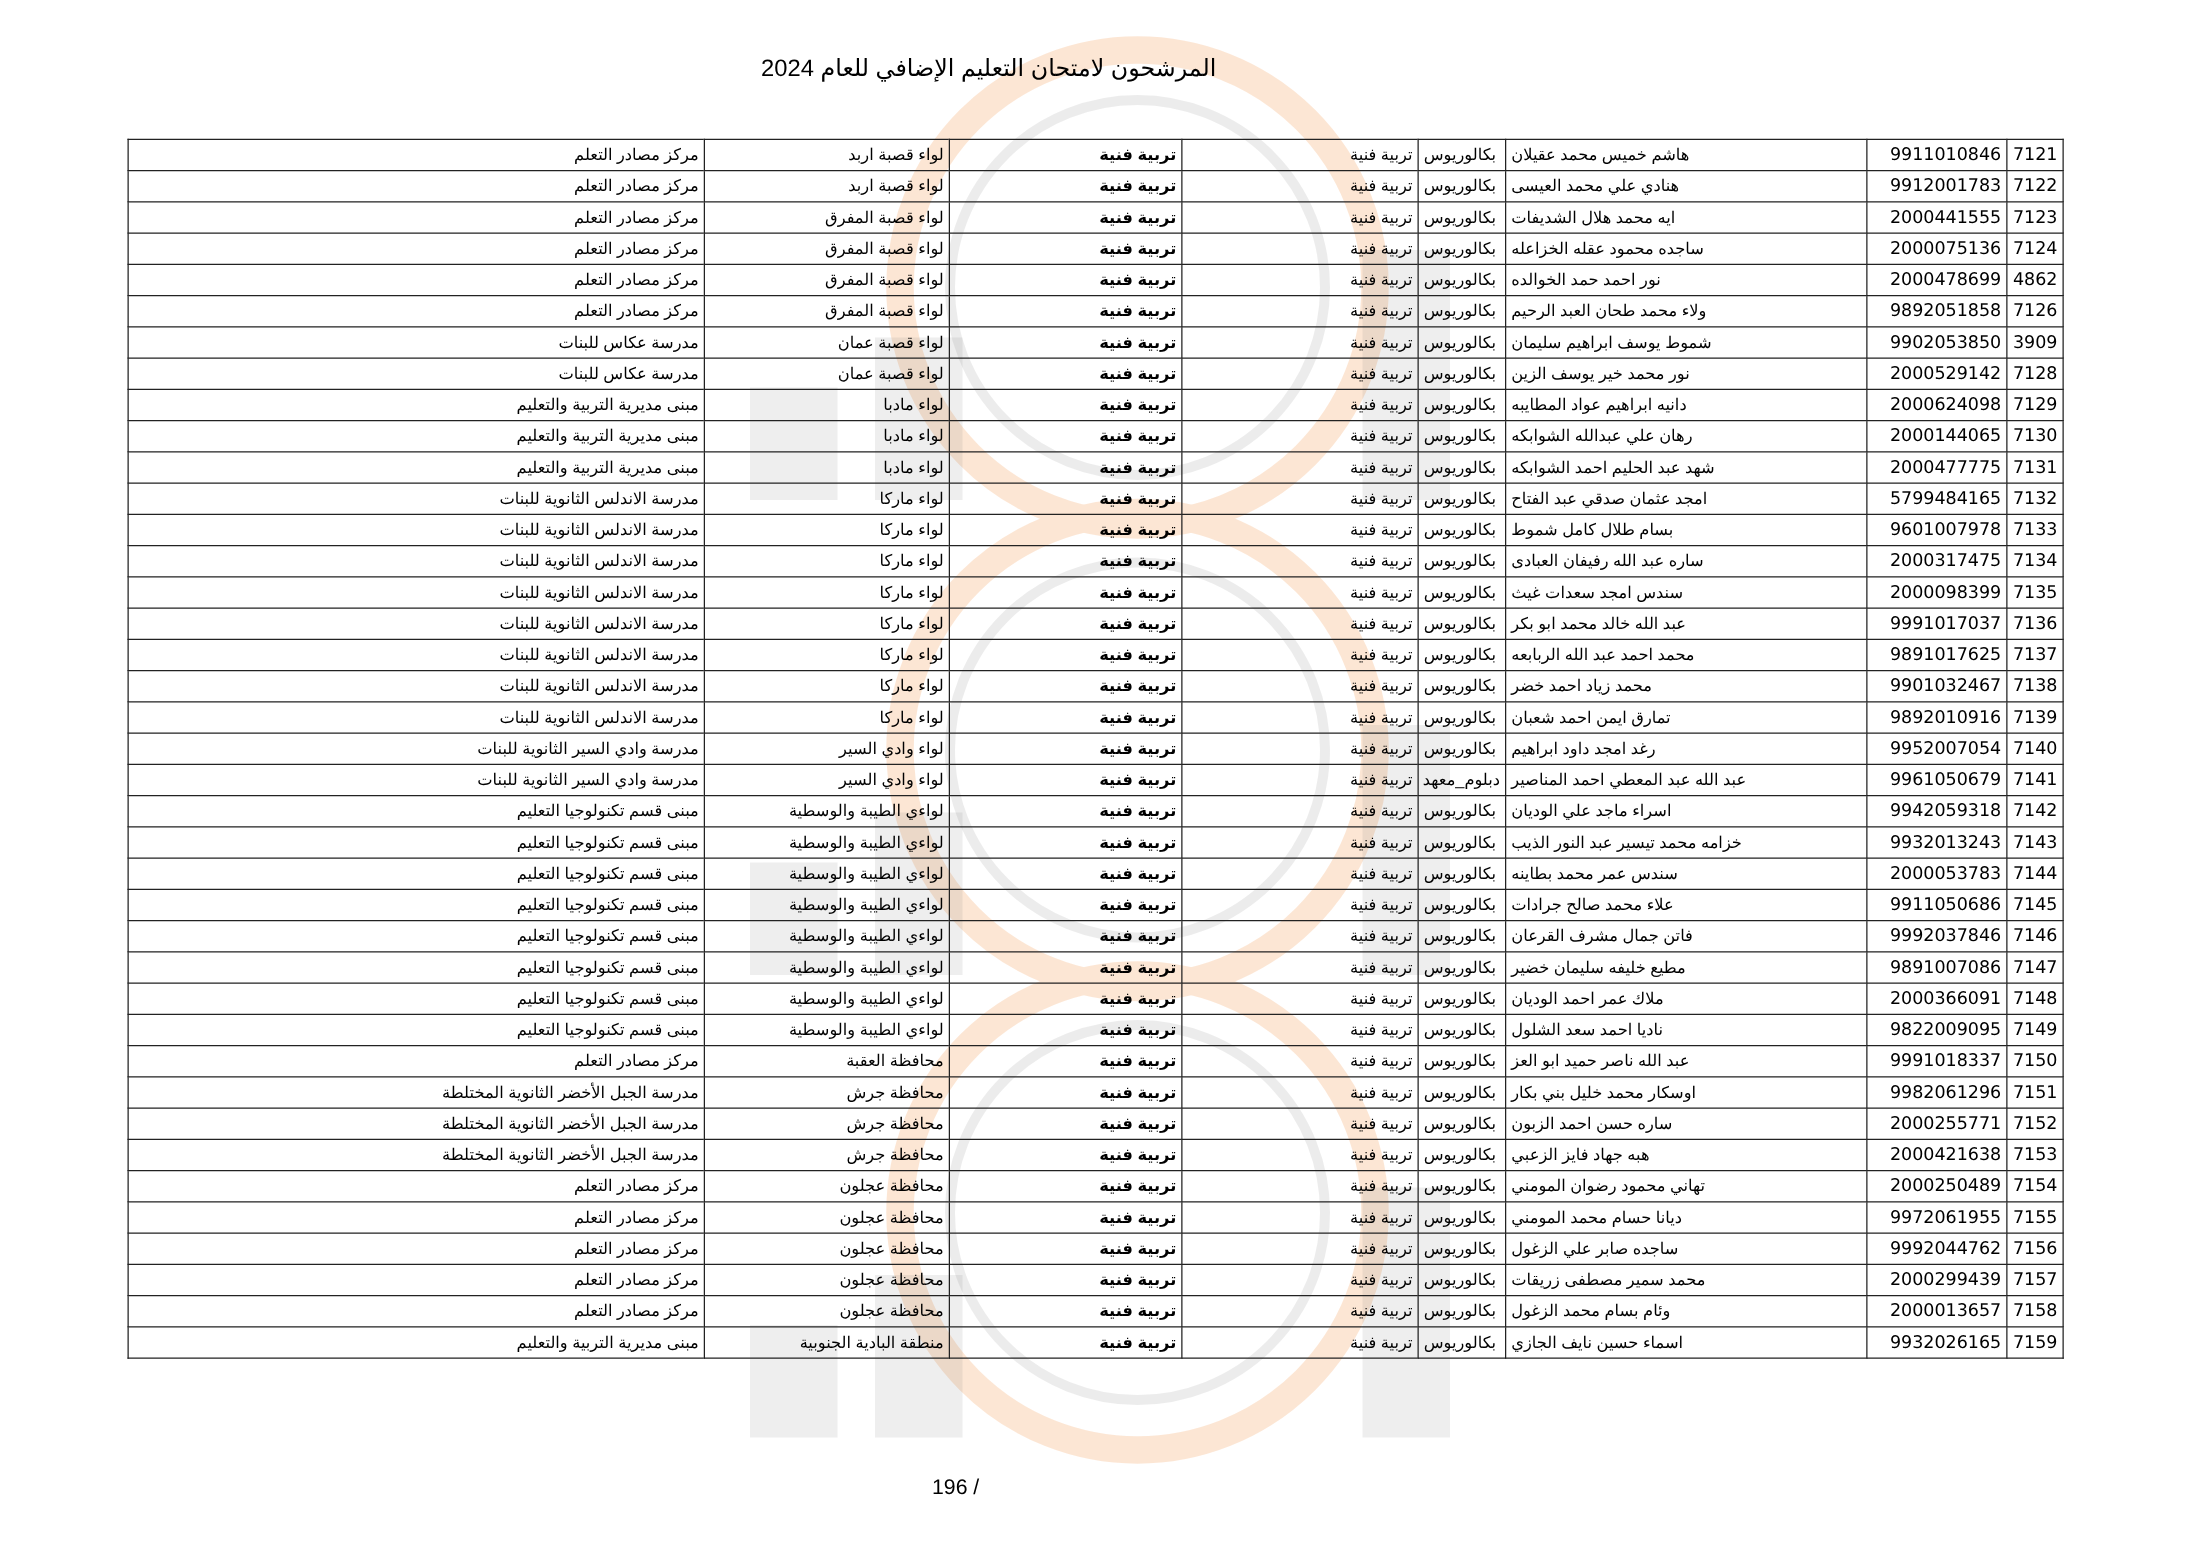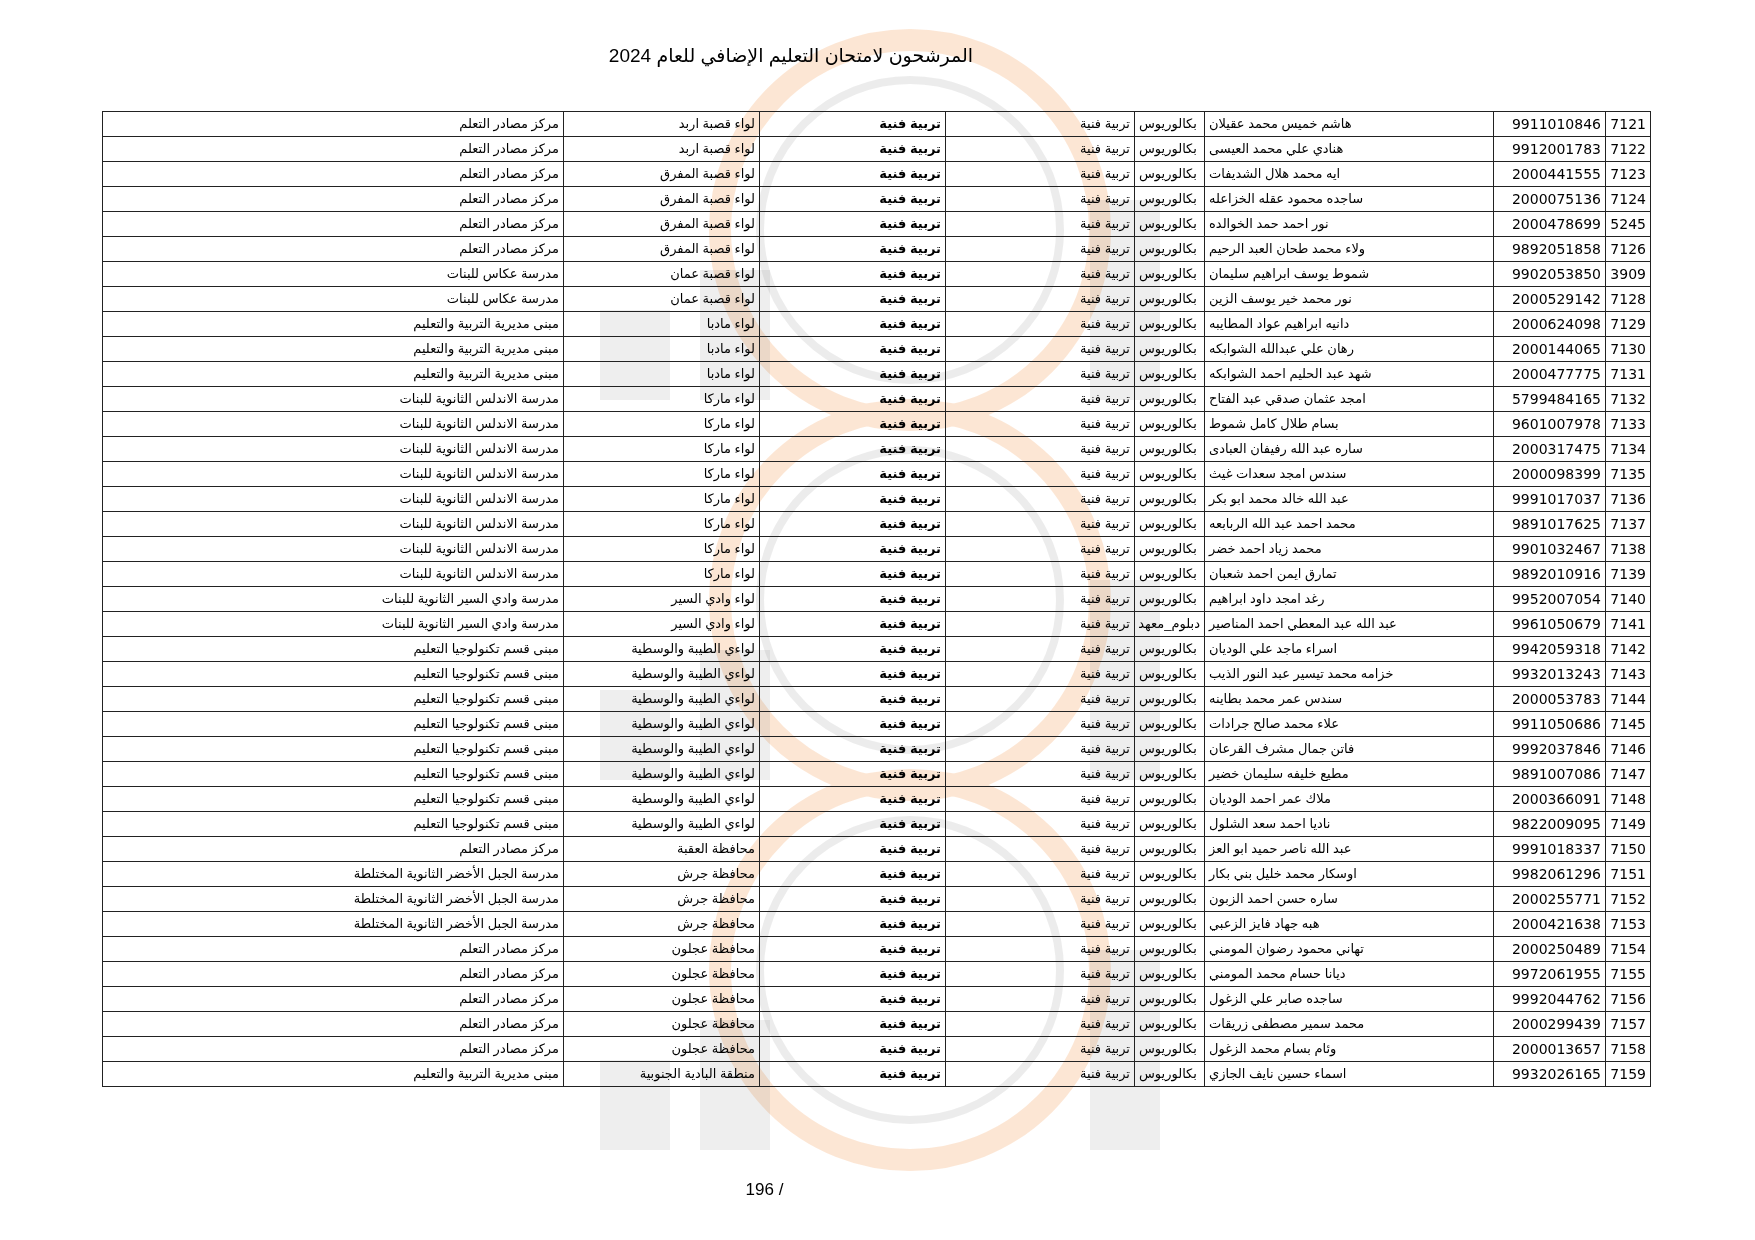--- a/index.html
+++ b/index.html
@@ -93,21 +93,21 @@
           <td class="seq">7124</td>
           <td class="nid">2000075136</td>
           <td class="name">ساجده محمود عقله الخزاعله</td>
           <td class="deg">بكالوريوس</td>
           <td class="spec">تربية فنية</td>
           <td class="specb">تربية فنية</td>
           <td class="dist">لواء قصبة المفرق</td>
           <td class="ctr">مركز مصادر التعلم</td>
         </tr>
         <tr>
-          <td class="seq">5245</td>
+          <td class="seq">4862</td>
           <td class="nid">2000478699</td>
           <td class="name">نور احمد حمد الخوالده</td>
           <td class="deg">بكالوريوس</td>
           <td class="spec">تربية فنية</td>
           <td class="specb">تربية فنية</td>
           <td class="dist">لواء قصبة المفرق</td>
           <td class="ctr">مركز مصادر التعلم</td>
         </tr>
         <tr>
           <td class="seq">7126</td>

